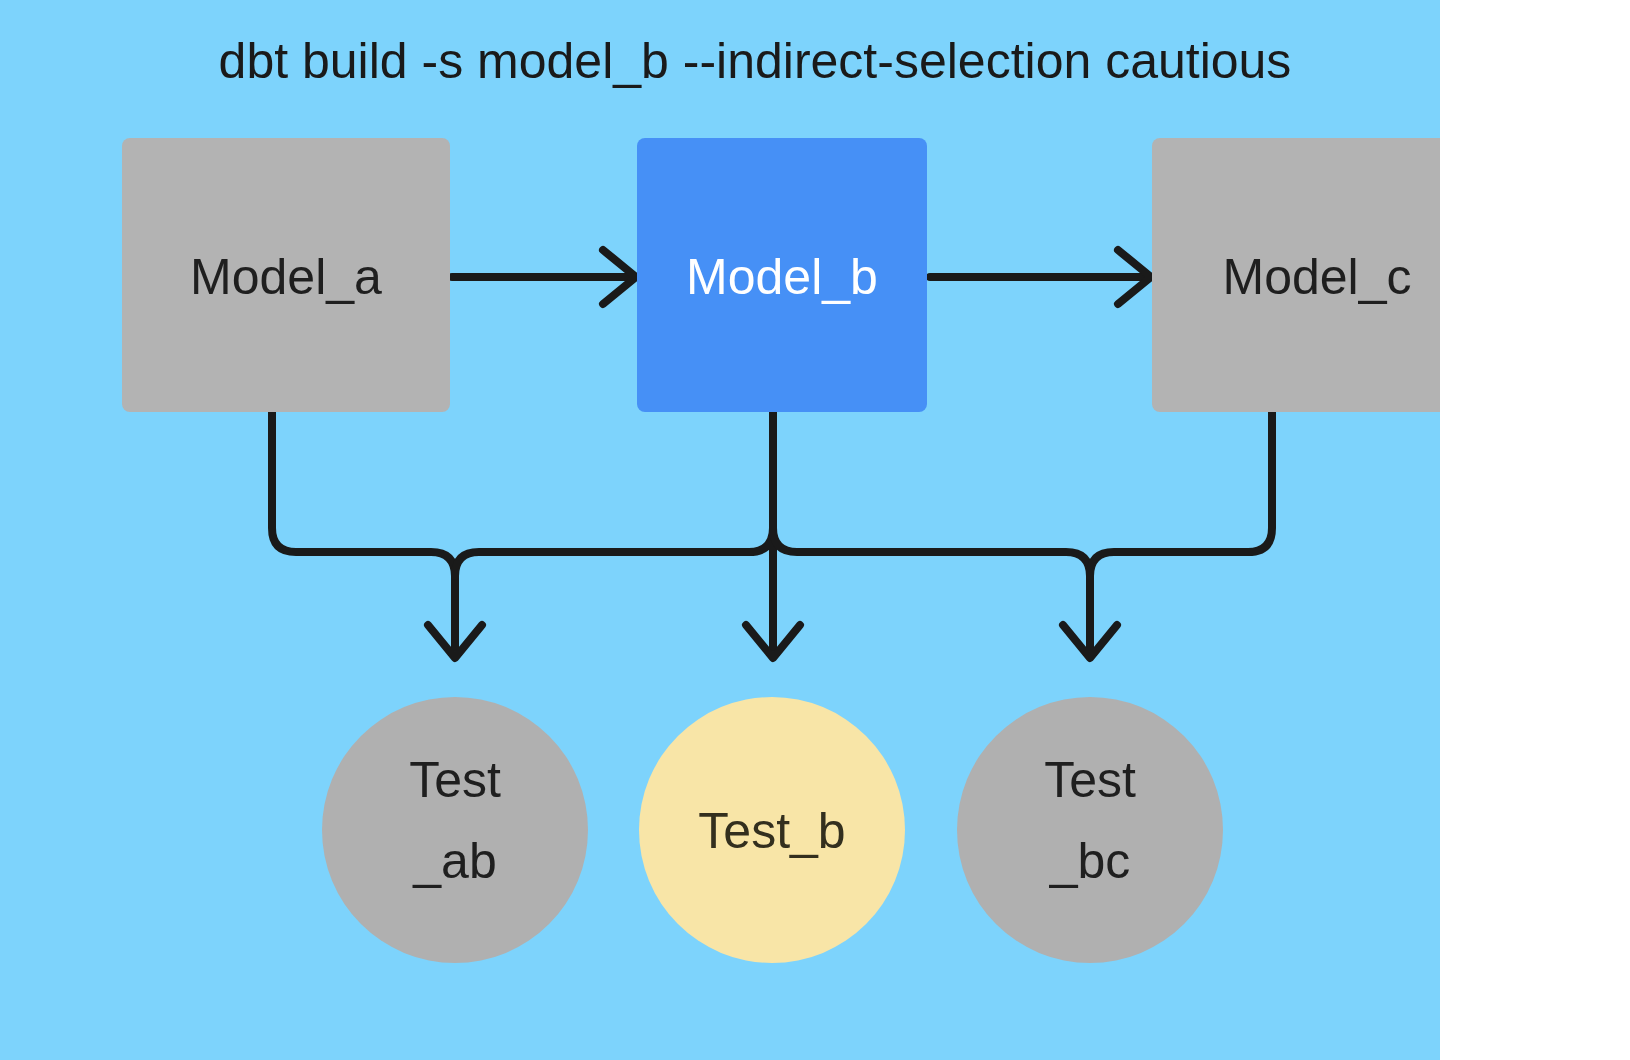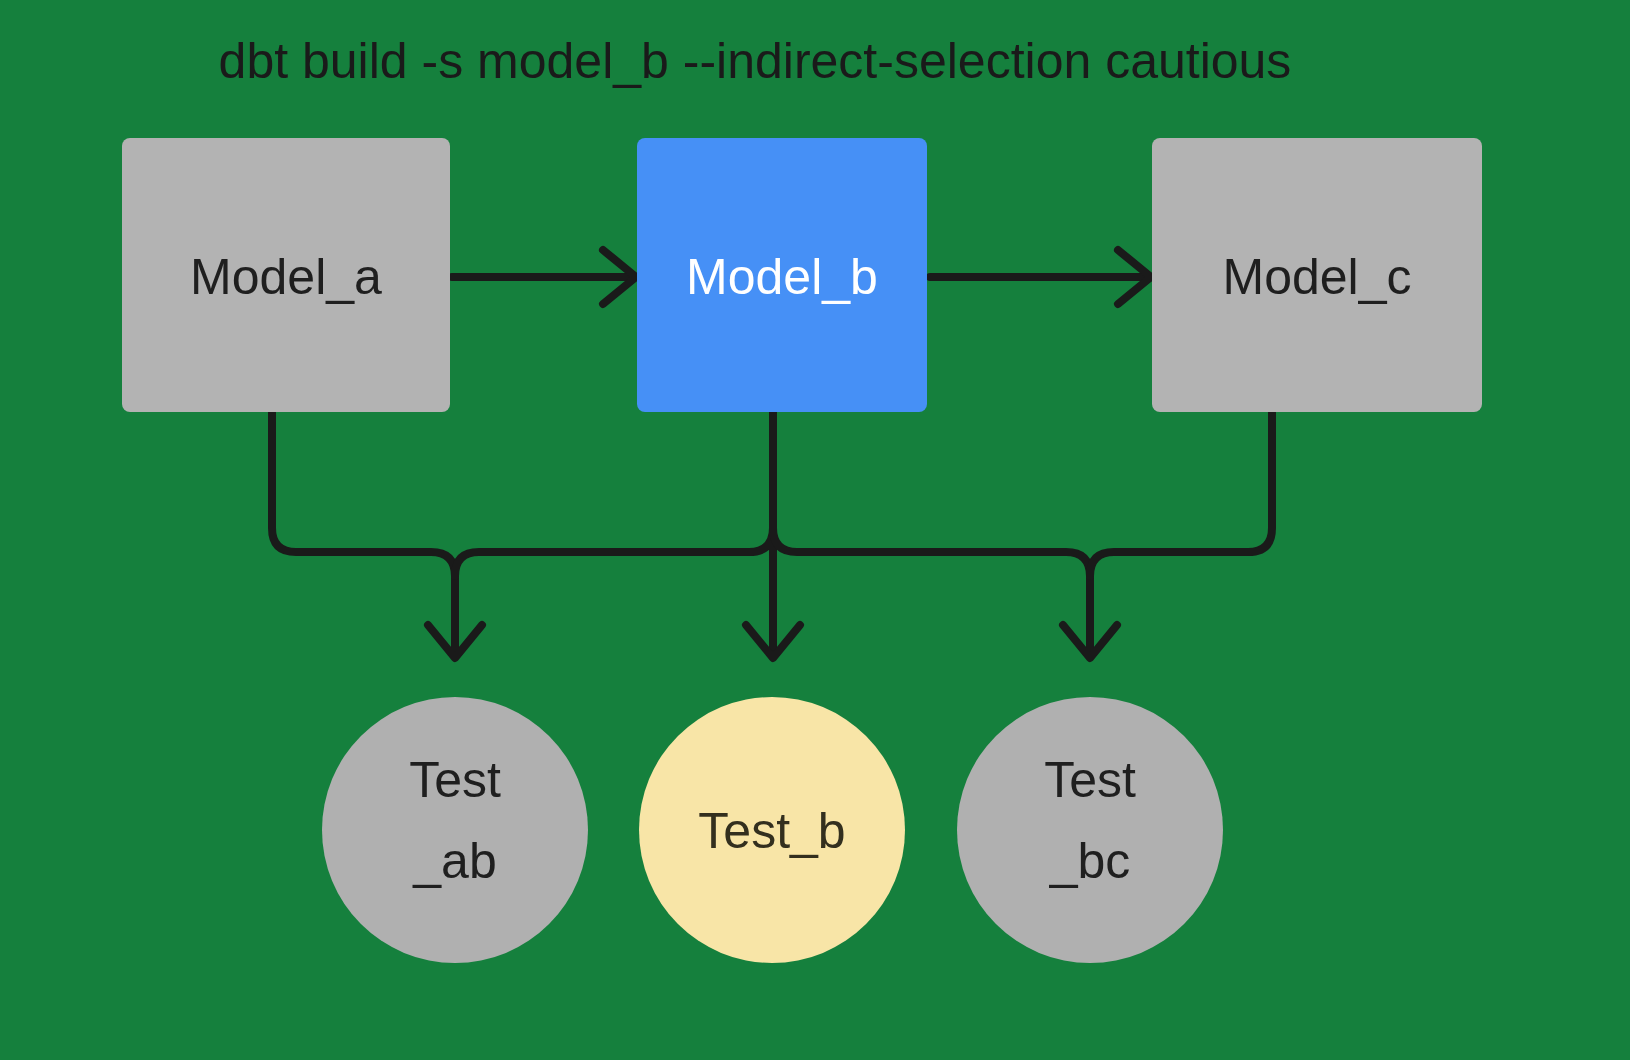--- a/index.html
+++ b/index.html
@@ -6,23 +6,23 @@
   html, body {
     margin: 0;
     padding: 0;
     background: #ffffff;
   }
   body {
     font-family: "Liberation Sans", sans-serif;
   }
   #canvas {
     position: relative;
-    width: 1630px;
+    width: 1440px;
     height: 1060px;
-    background: #15803d;
+    background: #7dd3fc;
     overflow: hidden;
     text-align: center;
   }
   #diagram-svg {
     position: absolute;
     left: 0;
     top: 0;
     width: 1630px;
     height: 1060px;
   }

